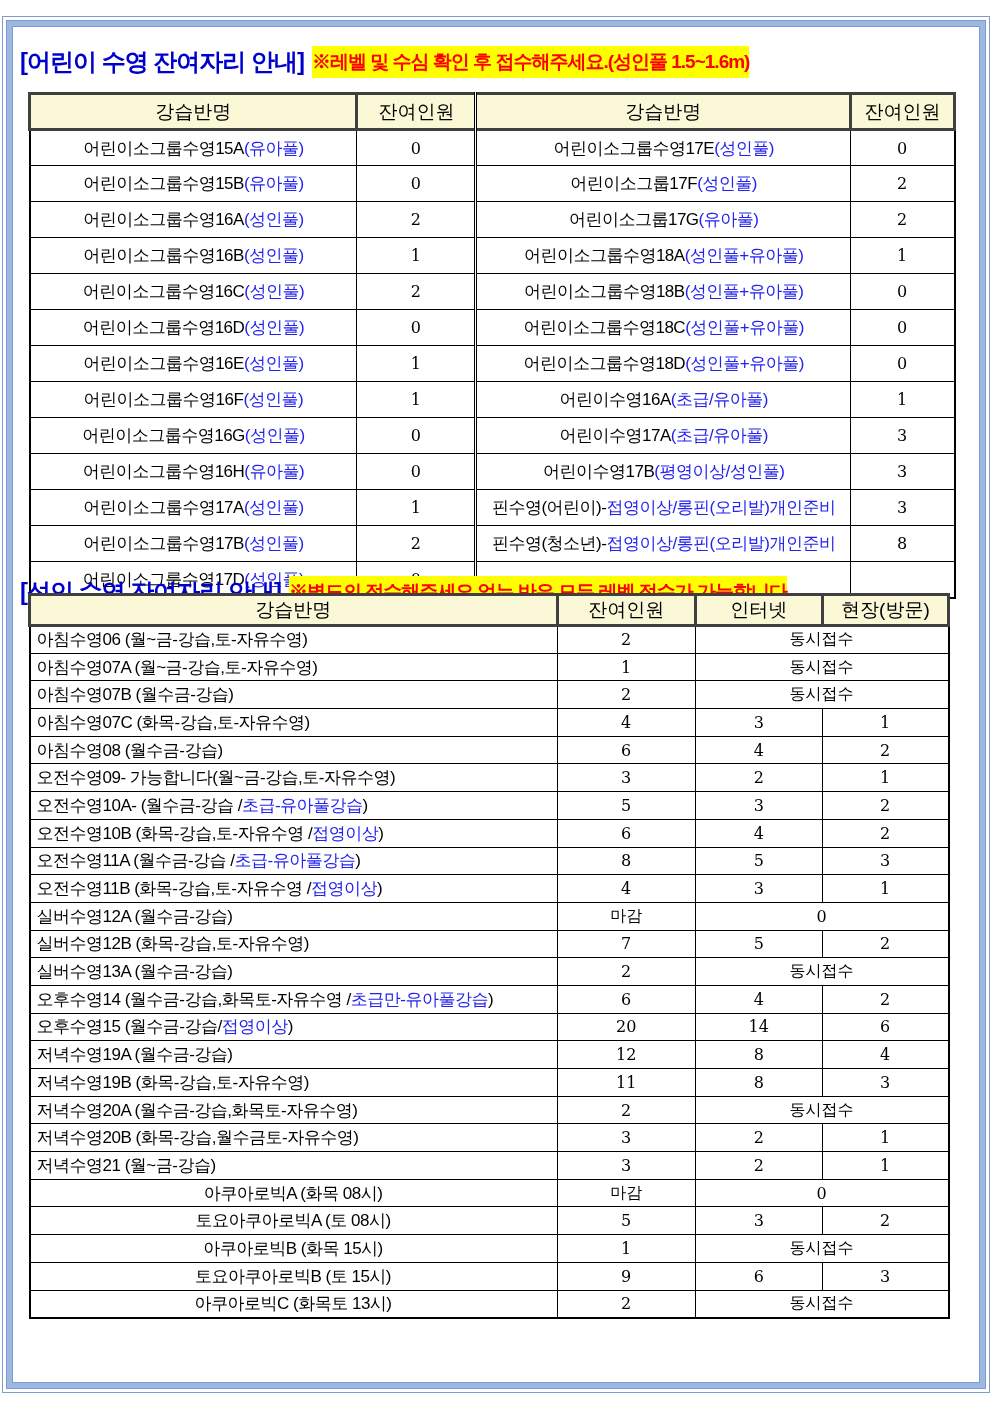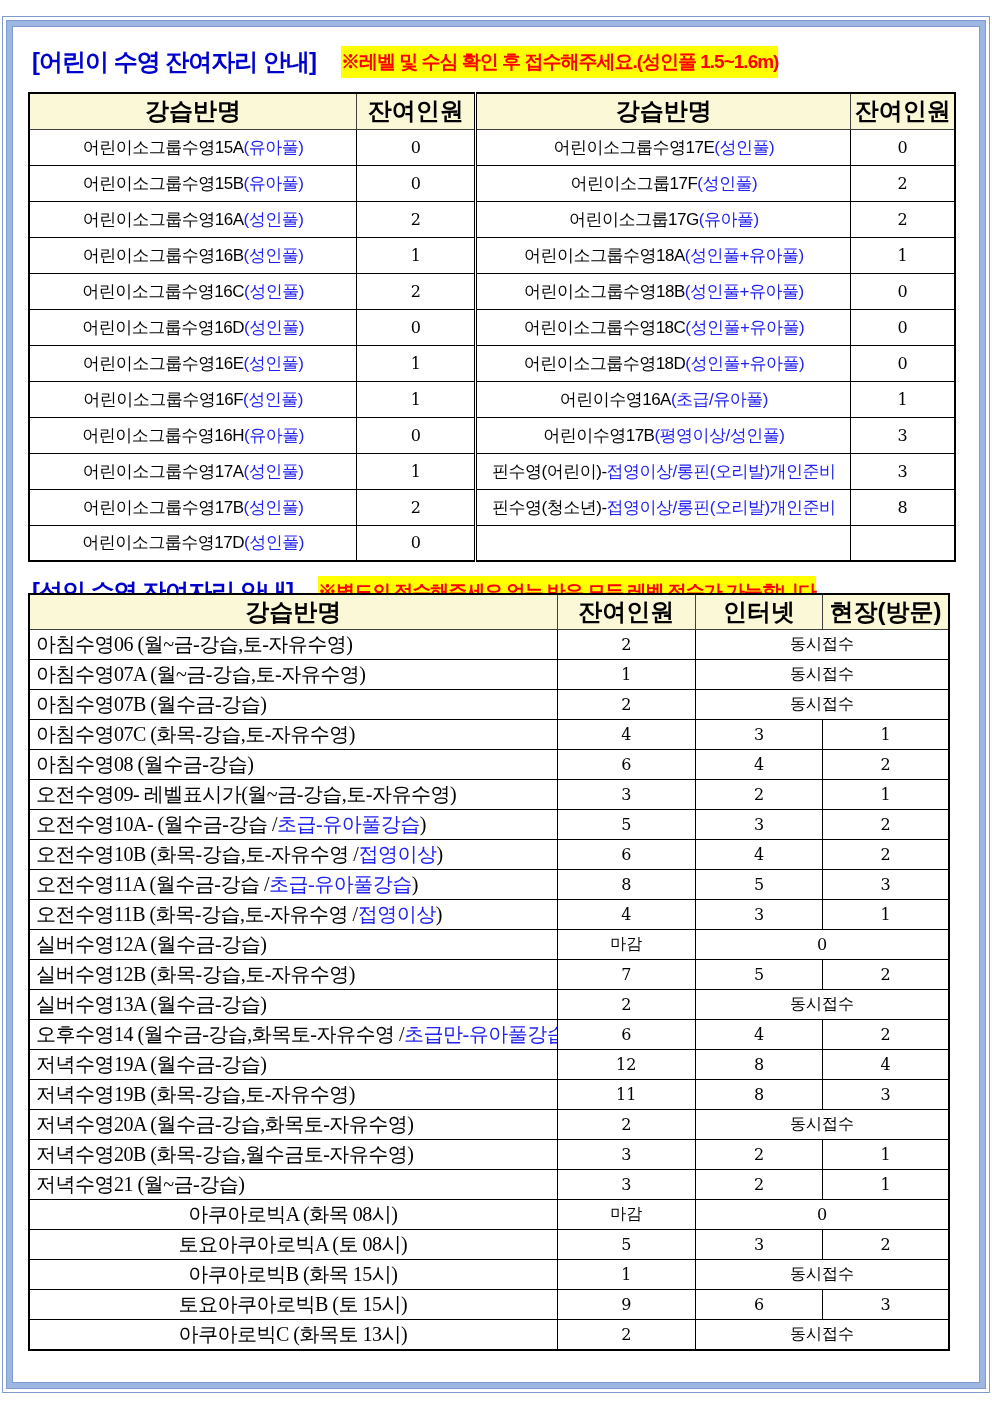--- a/index.html
+++ b/index.html
@@ -11,39 +11,39 @@
   .frame-outer{
     position:absolute;left:2px;top:16px;right:2px;bottom:10px;
     border:1px solid #7e9bd0;pointer-events:none;
   }
   .frame-inner{
     position:absolute;left:7px;top:21px;right:7px;bottom:15px;
     border:5px solid #9db7e2;
     box-shadow:0 0 0 1px #7e9bd0, inset 0 0 0 1px #7e9bd0;
     pointer-events:none;
   }
-  .title-row{position:absolute;left:20px;display:flex;align-items:center;gap:25px;white-space:nowrap;margin-left:12px;}
+  .title-row{position:absolute;left:20px;display:flex;align-items:center;gap:8px;white-space:nowrap;}
   .big-title{font-size:24px;font-weight:bold;color:#0000cd;letter-spacing:-1px;}
   .note{font-size:19px;font-weight:bold;color:#fe0000;background:#ffff00;padding:3px 0;letter-spacing:-1px;}
   table{border-collapse:collapse;table-layout:fixed;position:absolute;background:#fff;}
   th,td{overflow:hidden;white-space:nowrap;}
-  th{background:#fbf8d8;font-weight:bold;font-size:24px;border:1px solid #404040;}
+  th{background:#fbf8d8;font-weight:normal;font-size:19px;border:3px solid #404040;}
   td{border:1px solid #000;}
   .t1{left:28px;top:92px;width:928px;border:2px solid #000;}
   .t1 col.c-name1{width:327px}.t1 col.c-cnt1{width:119px}
   .t1 col.c-name2{width:374px}.t1 col.c-cnt2{width:104px}
   .t1 thead tr{height:36px}
   .t1 tbody tr{height:36px}
   .t2{left:28px;top:593px;width:922px;border:2px solid #000;}
   .t2 col.c-aname{width:527px}.t2 col.c-rem{width:138px}
   .t2 col.c-net{width:127px}.t2 col.c-site{width:126px}
   .t2 thead tr{height:30px}
   .t2 tbody tr{height:27.7px}
   td.name{text-align:center;font-size:17px;letter-spacing:-0.5px;}
-  td.aname{text-align:left;font-size:20px;padding-left:6px;letter-spacing:-0.5px;font-family:Liberation Serif, serif;}
+  td.aname{text-align:left;font-size:17px;padding-left:6px;letter-spacing:-0.5px;}
   td.aname.ctr{text-align:center;padding-left:0;}
   td.num{text-align:center;font-size:16px;font-family:"DejaVu Serif",serif;}
   .dbl{border-left:3px double #000 !important;}
   .blk{color:#000;}
   .blu{color:#2222ef;}
 </style>
 </head>
 <body>
 
 <div class="frame-outer"></div>
@@ -112,20 +112,26 @@
         <td class="name dbl"><span class="blk">어린이소그룹수영18D</span><span class="blu">(성인풀+유아풀)</span></td>
         <td class="num">0</td>
       </tr>
       <tr>
         <td class="name"><span class="blk">어린이소그룹수영16F</span><span class="blu">(성인풀)</span></td>
         <td class="num">1</td>
         <td class="name dbl"><span class="blk">어린이수영16A</span><span class="blu">(초급/유아풀)</span></td>
         <td class="num">1</td>
       </tr>
       <tr>
+        <td class="name"><span class="blk">어린이소그룹수영16G</span><span class="blu">(성인풀)</span></td>
+        <td class="num">0</td>
+        <td class="name dbl"><span class="blk">어린이수영17A</span><span class="blu">(초급/유아풀)</span></td>
+        <td class="num">3</td>
+      </tr>
+      <tr>
         <td class="name"><span class="blk">어린이소그룹수영16H</span><span class="blu">(유아풀)</span></td>
         <td class="num">0</td>
         <td class="name dbl"><span class="blk">어린이수영17B</span><span class="blu">(평영이상/성인풀)</span></td>
         <td class="num">3</td>
       </tr>
       <tr>
         <td class="name"><span class="blk">어린이소그룹수영17A</span><span class="blu">(성인풀)</span></td>
         <td class="num">1</td>
         <td class="name dbl"><span class="blk">핀수영(어린이)-</span><span class="blu">접영이상/롱핀(오리발)개인준비</span></td>
         <td class="num">3</td>
@@ -187,21 +193,21 @@
         <td class="num">3</td>
         <td class="num">1</td>
       </tr>
       <tr>
         <td class="aname"><span class="blk">아침수영08 (월수금-강습)</span></td>
         <td class="num">6</td>
         <td class="num">4</td>
         <td class="num">2</td>
       </tr>
       <tr>
-        <td class="aname"><span class="blk">오전수영09- 레벨표시가(월~금-강습,토-자유수영)</span></td>
+        <td class="aname"><span class="blk">오전수영09- 가능합니다(월~금-강습,토-자유수영)</span></td>
         <td class="num">3</td>
         <td class="num">2</td>
         <td class="num">1</td>
       </tr>
       <tr>
         <td class="aname"><span class="blk">오전수영10A- (월수금-강습 /</span><span class="blu">초급-유아풀강습</span><span class="blk">)</span></td>
         <td class="num">5</td>
         <td class="num">3</td>
         <td class="num">2</td>
       </tr>
@@ -239,20 +245,26 @@
         <td class="num">2</td>
         <td class="num" colspan="2">동시접수</td>
       </tr>
       <tr>
         <td class="aname"><span class="blk">오후수영14 (월수금-강습,화목토-자유수영 /</span><span class="blu">초급만-유아풀강습</span><span class="blk">)</span></td>
         <td class="num">6</td>
         <td class="num">4</td>
         <td class="num">2</td>
       </tr>
       <tr>
+        <td class="aname"><span class="blk">오후수영15 (월수금-강습/</span><span class="blu">접영이상</span><span class="blk">)</span></td>
+        <td class="num">20</td>
+        <td class="num">14</td>
+        <td class="num">6</td>
+      </tr>
+      <tr>
         <td class="aname"><span class="blk">저녁수영19A (월수금-강습)</span></td>
         <td class="num">12</td>
         <td class="num">8</td>
         <td class="num">4</td>
       </tr>
       <tr>
         <td class="aname"><span class="blk">저녁수영19B (화목-강습,토-자유수영)</span></td>
         <td class="num">11</td>
         <td class="num">8</td>
         <td class="num">3</td>

